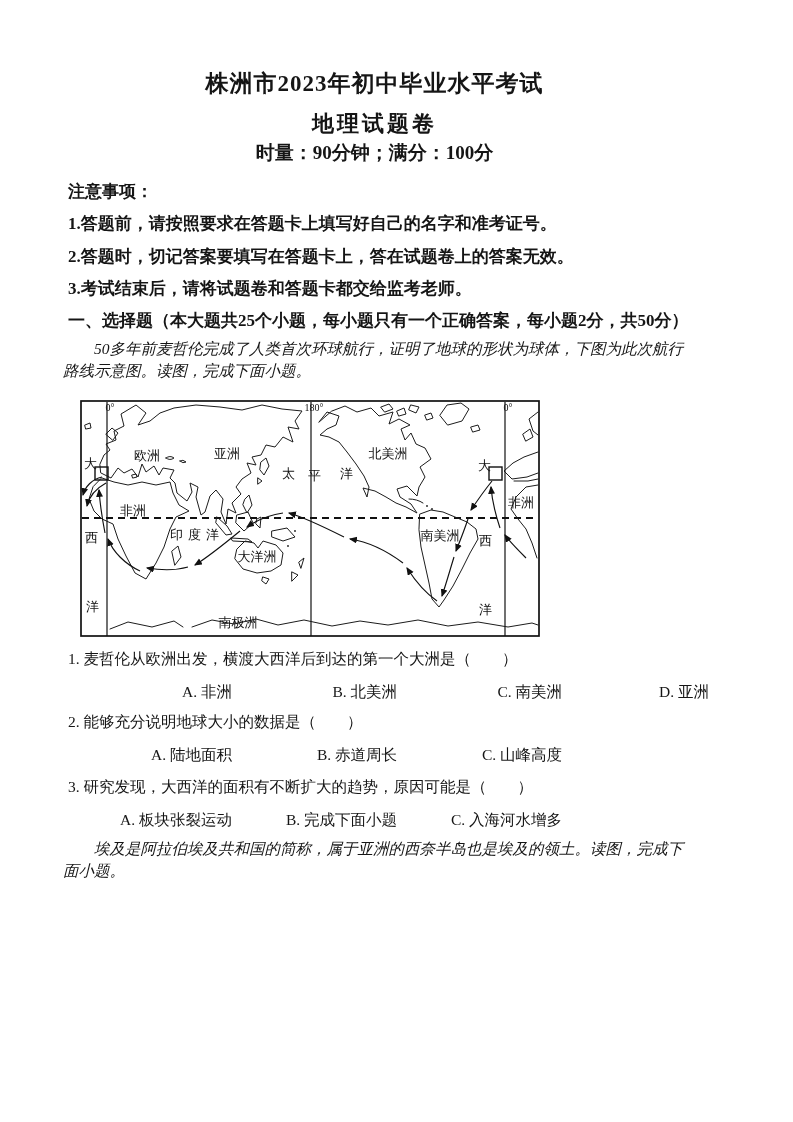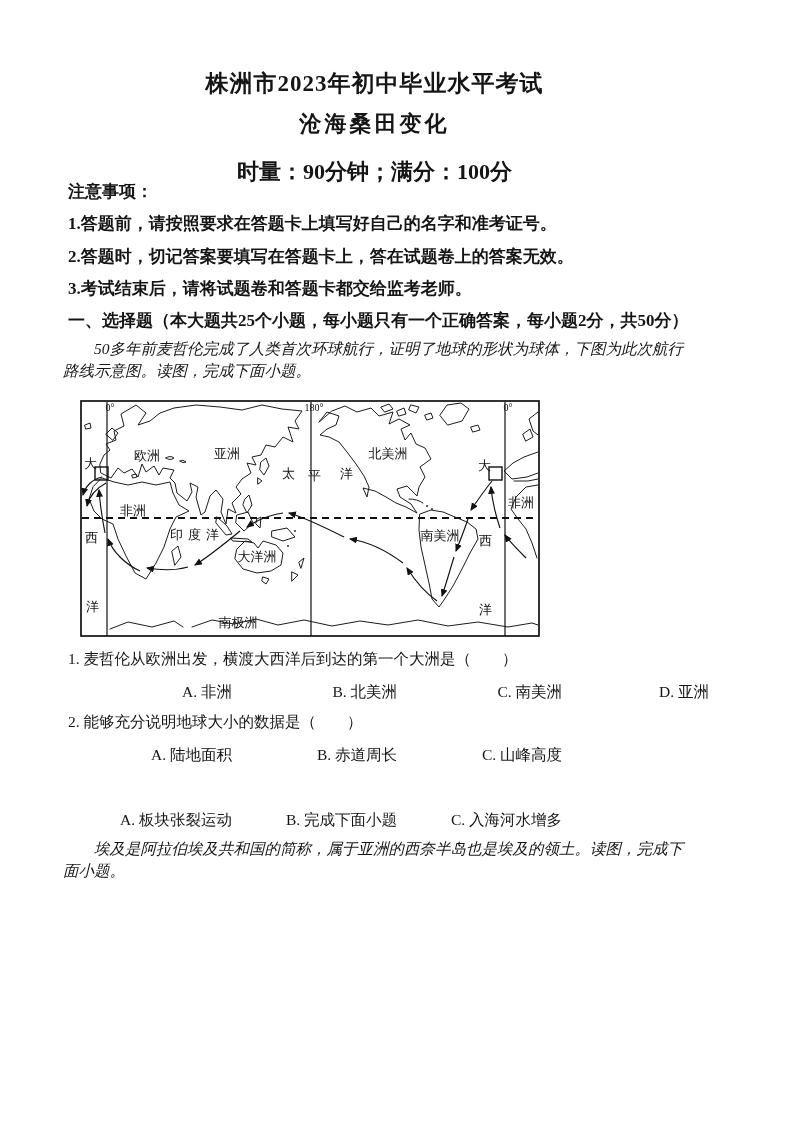--- a/index.html
+++ b/index.html
@@ -8,21 +8,21 @@
     width:749px;height:1122px;
     background:#ffffff;
     color:#151515;
     font-family:"Liberation Serif", serif;
     overflow:hidden;
   }
   .abs{position:absolute;}
   .center{left:0;right:0;text-align:center;}
   .title{top:68px;font-size:23px;font-weight:bold;letter-spacing:1px;}
   .subtitle{top:109px;font-size:22px;font-weight:bold;letter-spacing:3px;}
-  .meta{top:157px;font-size:22px;font-weight:bold;}
+  .meta{top:140px;font-size:19px;font-weight:bold;}
   .bold-line{left:68px;right:58px;font-size:17px;font-weight:bold;line-height:20px;}
   .passage{
     left:63px;right:58px;
     font-size:15.5px;font-style:italic;
     line-height:22px;text-indent:2em;
   }
   .stem{left:68px;right:58px;font-size:15.5px;line-height:19px;}
   .opts{
     left:68px;right:40px;
     display:grid;
@@ -40,21 +40,21 @@
   svg .lbl{font-size:13px;}
   svg .deg{font-size:10px;}
   svg .dot{fill:#1c1c1c;}
 </style>
 </head>
 <body>
 
 <div class="page">
 
   <div class="abs center title">株洲市2023年初中毕业水平考试</div>
-  <div class="abs center subtitle">沧海桑田变化</div>
+  <div class="abs center subtitle">地理试题卷</div>
   <div class="abs center meta">时量：90分钟；满分：100分</div>
 
   <div class="abs bold-line" style="top:182px">注意事项：</div>
   <div class="abs bold-line" style="top:214px">1.答题前，请按照要求在答题卡上填写好自己的名字和准考证号。</div>
   <div class="abs bold-line" style="top:247px">2.答题时，切记答案要填写在答题卡上，答在试题卷上的答案无效。</div>
   <div class="abs bold-line" style="top:279px">3.考试结束后，请将试题卷和答题卡都交给监考老师。</div>
 
   <div class="abs bold-line" style="top:311px">一、选择题（本大题共25个小题，每小题只有一个正确答案，每小题2分，共50分）</div>
 
   <div class="abs passage" style="top:338px">50多年前麦哲伦完成了人类首次环球航行，证明了地球的形状为球体，下图为此次航行路线示意图。读图，完成下面小题。</div>
@@ -155,20 +155,21 @@
     <span>D. 亚洲</span>
   </div>
 
   <div class="abs stem" style="top:712px">2. 能够充分说明地球大小的数据是（　　）</div>
   <div class="abs opts" style="top:745px">
     <span>A. 陆地面积</span>
     <span>B. 赤道周长</span>
     <span>C. 山峰高度</span>
   </div>
 
+  <div class="abs stem" style="top:777px">3. 研究发现，大西洋的面积有不断扩大的趋势，原因可能是（　　）</div>
   <div class="abs opts" style="top:810px">
     <span>A. 板块张裂运动</span>
     <span>B. 完成下面小题</span>
     <span>C. 入海河水增多</span>
   </div>
 
   <div class="abs passage" style="top:838px">埃及是阿拉伯埃及共和国的简称，属于亚洲的西奈半岛也是埃及的领土。读图，完成下面小题。</div>
 
 </div>
 

